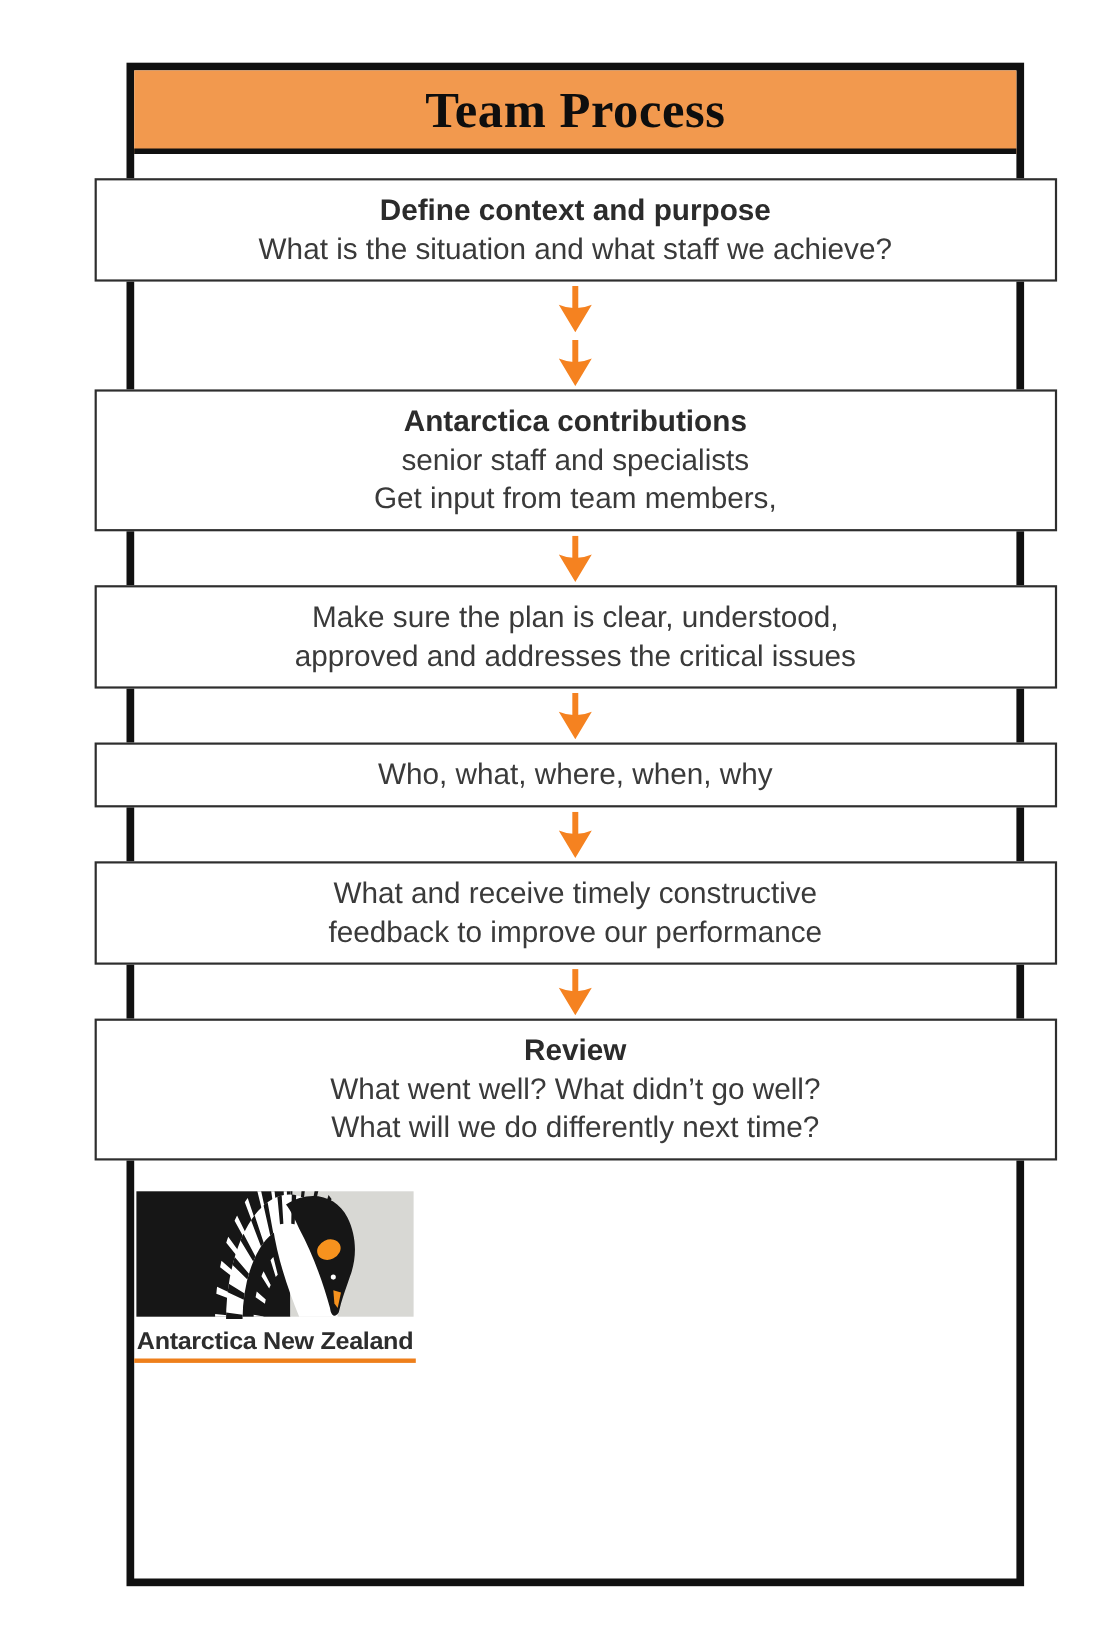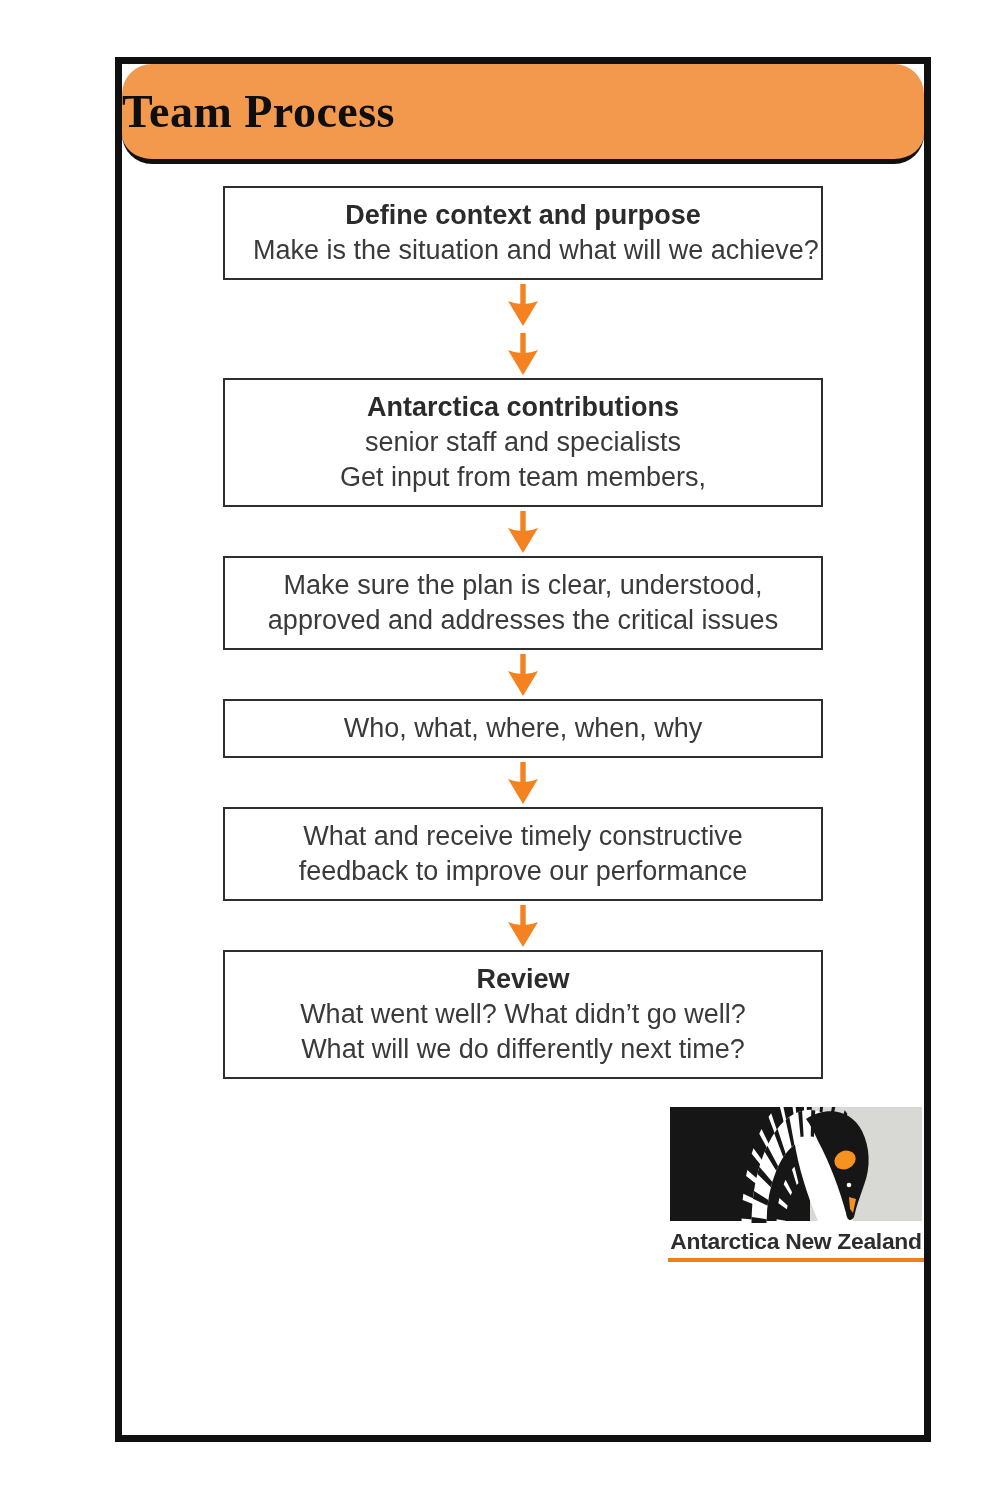--- a/index.html
+++ b/index.html
@@ -15,46 +15,46 @@
   html,body{background:#ffffff;}
   body{
     width:1000px;height:1499px;position:relative;
     font-family:"Liberation Sans", sans-serif;
   }
   .frame{
     position:absolute;left:115px;top:57px;width:816px;height:1385px;
     border:7px solid var(--frame-black);background:#ffffff;
   }
   .header-band{
-    height:100px;background:var(--header-orange);
+    height:76px;background:var(--header-orange);
     border-bottom:5px solid var(--frame-black);
-    display:flex;align-items:center;border-radius:30px;
+    display:flex;align-items:center;justify-content:center;
   }
   .chart-title{
     font-family:"Liberation Serif", serif;
     font-weight:700;font-size:46px;color:#0e0e0e;letter-spacing:0.5px;
   }
   .flow{
     margin-top:22px;display:flex;flex-direction:column;align-items:center;
   }
   .box{
-    width:600px;border:2px solid var(--box-border);background:#ffffff;
+    width:875px;border:2px solid var(--box-border);background:#ffffff;
     padding:10px 28px;text-align:center;
   }
   .box-title{
     font-size:27px;font-weight:700;color:#2b2b2b;line-height:35px;white-space:nowrap;
   }
   .box-line{
     font-size:27px;color:var(--text-dark);line-height:35px;white-space:nowrap;
   }
   .arrow-wrap{
     height:49px;display:flex;align-items:center;justify-content:center;
   }
   .logo{
-    margin-top:26px;display:flex;flex-direction:column;align-items:flex-end;padding-left:42px;
+    margin-top:26px;display:flex;flex-direction:column;align-items:flex-start;
   }
   .logo-inner{width:256px;}
   .logo-wordmark{
     margin-top:2px;text-align:center;
     font-size:22px;font-weight:700;color:#2d2d2d;letter-spacing:-0.3px;
     transform:scaleX(1.04);transform-origin:center;
     white-space:nowrap;
   }
   .logo-rule{
     margin-top:3px;height:4px;width:256px;background:var(--logo-orange);
@@ -64,21 +64,21 @@
 <body>
 
 <div class="frame">
   <div class="header-band">
     <div class="chart-title">Team Process</div>
   </div>
 
   <div class="flow" id="flow">
   <div class="box">
     <div class="box-title">Define context and purpose</div>
-  <div class="box-line">Make is the situation and what will we achieve?</div>
+  <div class="box-line">What is the situation and what staff we achieve?</div>
       </div>
 
   <div class="arrow-wrap">
     <svg width="32" height="42" viewBox="0 0 32 42">
       <rect x="13.3" y="0" width="5.4" height="22" class="arrow-fill" fill="#F58220"></rect>
       <path d="M16,42 L1,17 Q16,23.5 31,17 Z" class="arrow-fill" fill="#F58220"></path>
     </svg>
   </div>
 
 

